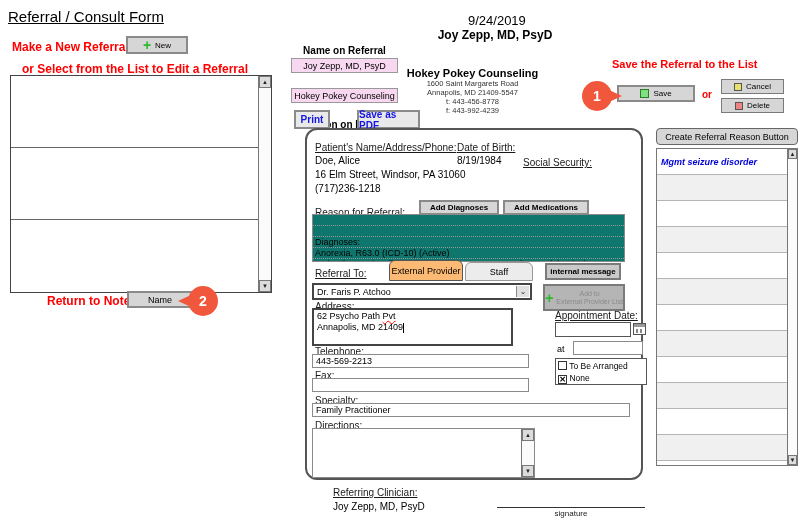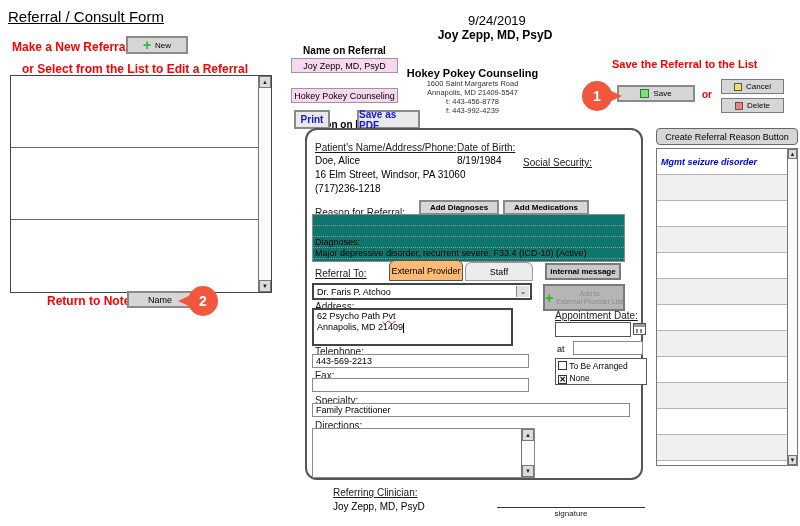--- a/index.html
+++ b/index.html
@@ -210,20 +210,21 @@
       <span>Add Diagnoses</span>
     </div>
     <div class="btn" style="left:196px; top:70px; width:86px; height:15px; font-weight:bold; font-size:8px; border:2px solid #8a8a8a;">
       <span>Add Medications</span>
     </div>
 
     <div class="reason-box">
       <div class="line"></div>
       <div class="line"></div>
       <div class="line">Diagnoses:</div>
+      <div class="line">Anorexia, R63.0 (ICD-10) (Active)</div>
       <div class="line">Major depressive disorder, recurrent severe, F33.4 (ICD-10) (Active)</div>
     </div>
 
     <div class="f lbl" style="left:8px; top:138px;">Referral To:</div>
     <div class="tab active" style="left:82px; top:130px; width:74px; height:21px;">
       <span>External Provider</span>
     </div>
     <div class="tab inactive" style="left:158px; top:132px; width:68px; height:19px;">
       <span>Staff</span>
     </div>

